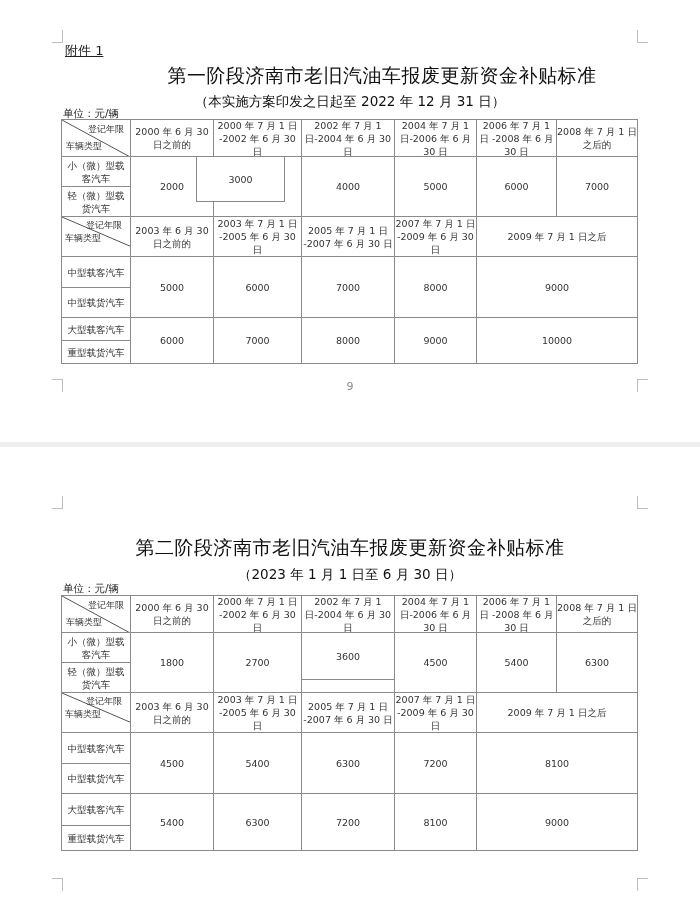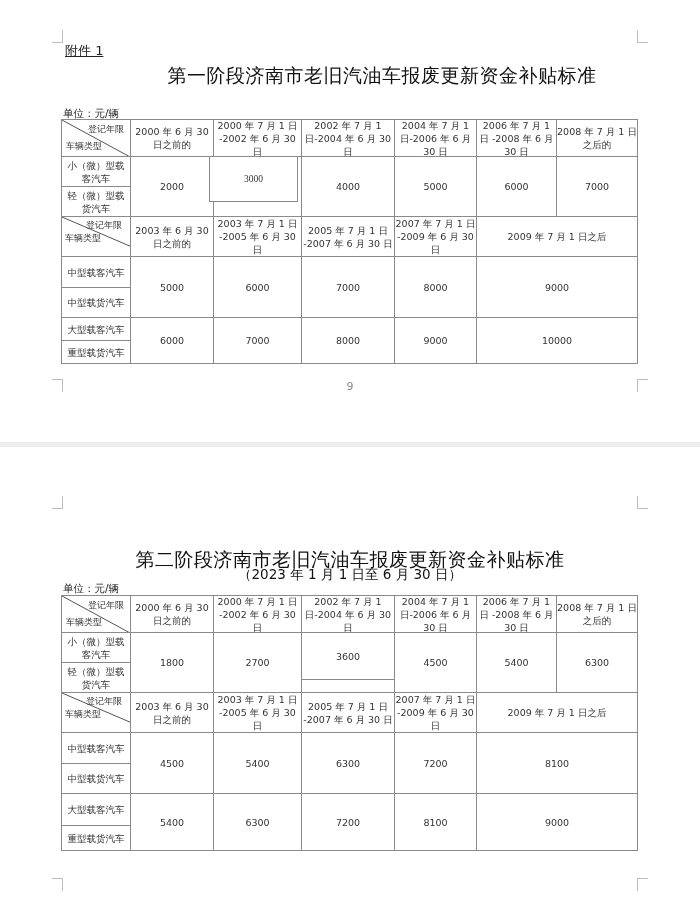--- a/index.html
+++ b/index.html
@@ -29,20 +29,21 @@
   .diag2 .bl{left:3px;bottom:auto;top:15px;}
 </style>
 </head>
 <body>
 
 <div class="page page1">
   <div class="corner c-tl" style="left:52px;top:30px;"></div>
   <div class="corner c-tr" style="left:637px;top:30px;"></div>
   <div class="attach">附件 1</div>
   <div class="title" style="top:63px;padding-left:32px;">第一阶段济南市老旧汽油车报废更新资金补贴标准</div>
+  <div class="subtitle" style="top:93px;">（本实施方案印发之日起至 2022 年 12 月 31 日）</div>
   <div class="unit" style="top:107px;">单位：元/辆</div>
 
   <div class="tbl" style="top:120px;">
 
     <div class="diag" style="left:0;top:0;width:70px;height:38px;">
       <svg width="70" height="38">
           <line x1="0" y1="0" x2="70" y2="38" stroke="#555" stroke-width="1"></line>
         </svg>
       <span class="tr">登记年限</span>
       <span class="bl">车辆类型</span>
@@ -50,21 +51,21 @@
     <div class="cell" style="left:69px;top:0;width:84px;height:38px;">2000 年 6 月 30 日之前的</div>
     <div class="cell" style="left:152px;top:0;width:89px;height:38px;">2000 年 7 月 1 日 -2002 年 6 月 30 日</div>
     <div class="cell" style="left:240px;top:0;width:94px;height:38px;">2002 年 7 月 1 日-2004 年 6 月 30 日</div>
     <div class="cell" style="left:333px;top:0;width:83px;height:38px;">2004 年 7 月 1 日-2006 年 6 月 30 日</div>
     <div class="cell" style="left:415px;top:0;width:81px;height:38px;">2006 年 7 月 1 日 -2008 年 6 月 30 日</div>
     <div class="cell" style="left:495px;top:0;width:82px;height:38px;">2008 年 7 月 1 日之后的</div>
 
     <div class="cell lbl" style="left:0;top:37px;width:70px;height:31px;">小（微）型载客汽车</div>
     <div class="cell lbl" style="left:0;top:67px;width:70px;height:31px;">轻（微）型载货汽车</div>
     <div class="cell" style="left:69px;top:37px;width:84px;height:61px;">2000</div>
-    <div class="cell" style="left:148px;top:37px;width:89px;height:46px;font-family:Liberation Serif, serif;">3000</div>
+    <div class="cell" style="left:135px;top:37px;width:89px;height:46px;">3000</div>
     <div class="cell" style="left:240px;top:37px;width:94px;height:61px;">4000</div>
     <div class="cell" style="left:333px;top:37px;width:83px;height:61px;">5000</div>
     <div class="cell" style="left:415px;top:37px;width:81px;height:61px;">6000</div>
     <div class="cell" style="left:495px;top:37px;width:82px;height:61px;">7000</div>
 
     <div class="diag diag2" style="left:0;top:97px;width:70px;height:41px;">
       <svg width="70" height="41">
           <line x1="0" y1="0" x2="70" y2="30" stroke="#555" stroke-width="1"></line>
         </svg>
       <span class="tr">登记年限</span>
@@ -96,21 +97,21 @@
   <div class="corner c-bl" style="left:52px;top:379px;"></div>
   <div class="corner c-br" style="left:637px;top:379px;"></div>
   <div class="pnum" style="top:380px;">9</div>
 </div>
 
 <div class="gap"></div>
 
 <div class="page page2">
   <div class="corner c-tl" style="left:52px;top:49px;"></div>
   <div class="corner c-tr" style="left:637px;top:49px;"></div>
-  <div class="title" style="top:88px;margin-top:12px;">第二阶段济南市老旧汽油车报废更新资金补贴标准</div>
+  <div class="title" style="top:88px;">第二阶段济南市老旧汽油车报废更新资金补贴标准</div>
   <div class="subtitle" style="top:119px;">（2023 年 1 月 1 日至 6 月 30 日）</div>
   <div class="unit" style="top:135px;">单位：元/辆</div>
 
   <div class="tbl" style="top:149px;">
     <div class="diag" style="left:0;top:0;width:70px;height:38px;">
       <svg width="70" height="38">
           <line x1="0" y1="0" x2="70" y2="38" stroke="#555" stroke-width="1"></line>
         </svg>
       <span class="tr">登记年限</span>
       <span class="bl">车辆类型</span>

